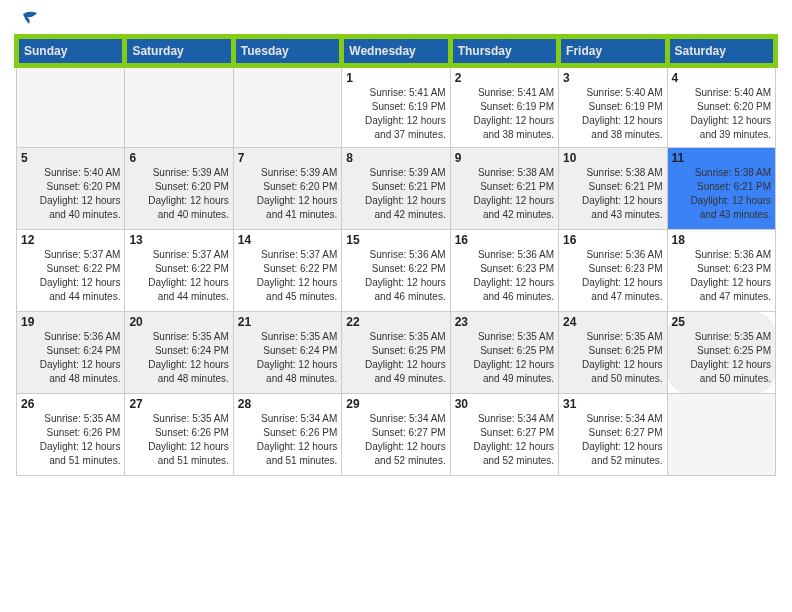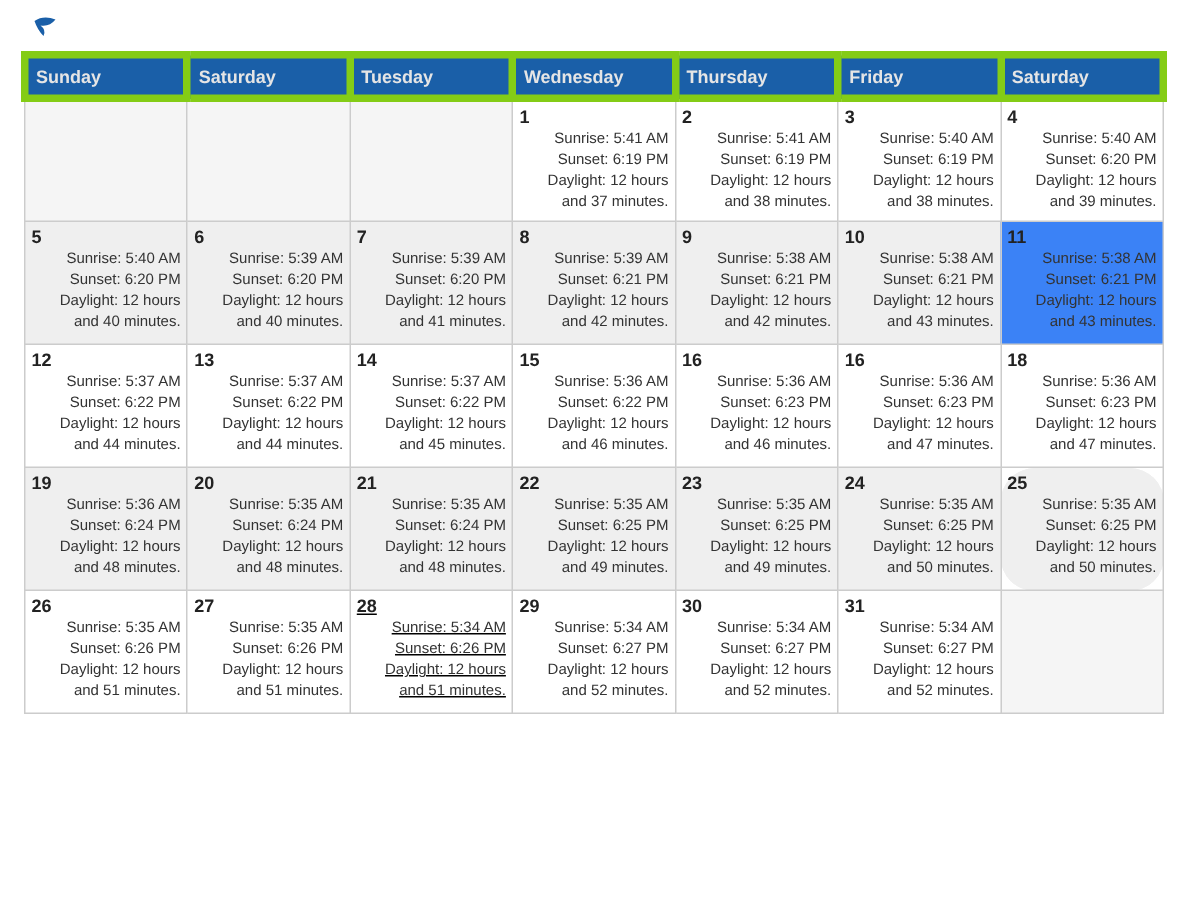--- a/index.html
+++ b/index.html
@@ -244,21 +244,21 @@
         </tr>
         <tr style="background: rgb(255, 255, 255);">
           <td style="background: rgb(255, 255, 255);">
             <span class="day-num">26</span>
             <div class="day-info">Sunrise: 5:35 AM<br>Sunset: 6:26 PM<br>Daylight: 12 hours and 51 minutes.</div>
           </td>
           <td style="background: rgb(255, 255, 255);">
             <span class="day-num">27</span>
             <div class="day-info">Sunrise: 5:35 AM<br>Sunset: 6:26 PM<br>Daylight: 12 hours and 51 minutes.</div>
           </td>
-          <td style="background: rgb(255, 255, 255); text-decoration: underline;">
+          <td style="background: rgb(255, 255, 255);">
             <span class="day-num">28</span>
             <div class="day-info">Sunrise: 5:34 AM<br>Sunset: 6:26 PM<br>Daylight: 12 hours and 51 minutes.</div>
           </td>
           <td style="background: rgb(255, 255, 255);">
             <span class="day-num">29</span>
             <div class="day-info">Sunrise: 5:34 AM<br>Sunset: 6:27 PM<br>Daylight: 12 hours and 52 minutes.</div>
           </td>
           <td style="background: rgb(255, 255, 255);">
             <span class="day-num">30</span>
             <div class="day-info">Sunrise: 5:34 AM<br>Sunset: 6:27 PM<br>Daylight: 12 hours and 52 minutes.</div>

